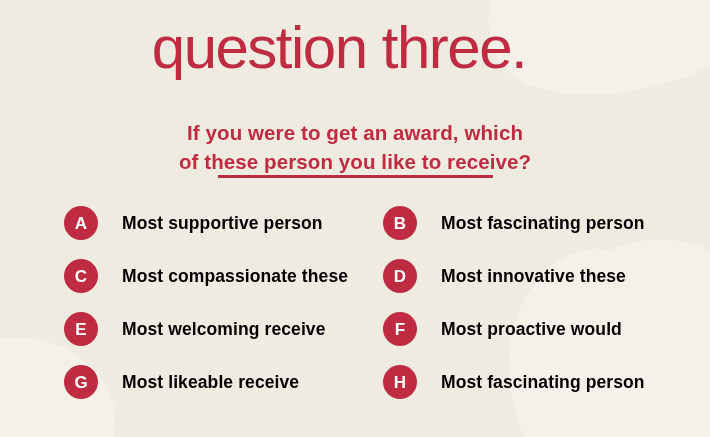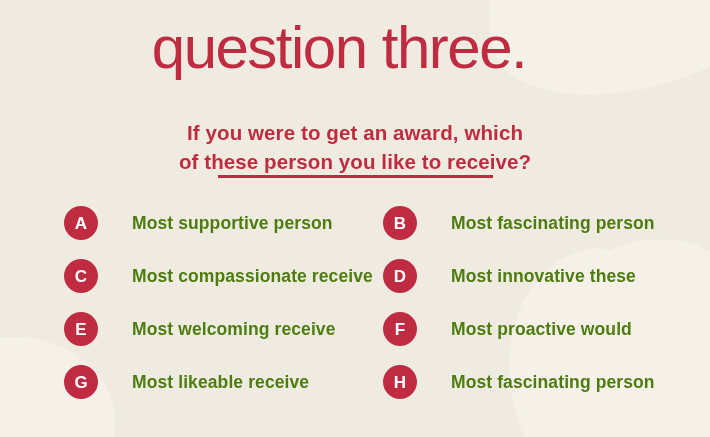--- a/index.html
+++ b/index.html
@@ -130,22 +130,22 @@
     font-size: 17px;
     font-weight: 700;
     display: flex;
     align-items: center;
     justify-content: center;
     flex: none;
     line-height: 1;
   }
 
   .option-label {
-    margin-left: 34px;
-    color: #4d7c0f;
+    margin-left: 24px;
+    color: #000000;
     font-size: 17.5px;
     font-weight: 600;
     white-space: nowrap;
     letter-spacing: 0.1px;
   }
 </style>
 </head>
 <body>
 
 <div id="slide">
@@ -166,21 +166,21 @@
 
   <div class="options">
 
     <div class="option col-left row-0">
       <span class="badge">A</span>
       <span class="option-label">Most supportive person</span>
     </div>
 
     <div class="option col-left row-1">
       <span class="badge">C</span>
-      <span class="option-label">Most compassionate receive</span>
+      <span class="option-label">Most compassionate these</span>
     </div>
 
     <div class="option col-left row-2">
       <span class="badge">E</span>
       <span class="option-label">Most welcoming receive</span>
     </div>
 
     <div class="option col-left row-3">
       <span class="badge">G</span>
       <span class="option-label">Most likeable receive</span>

